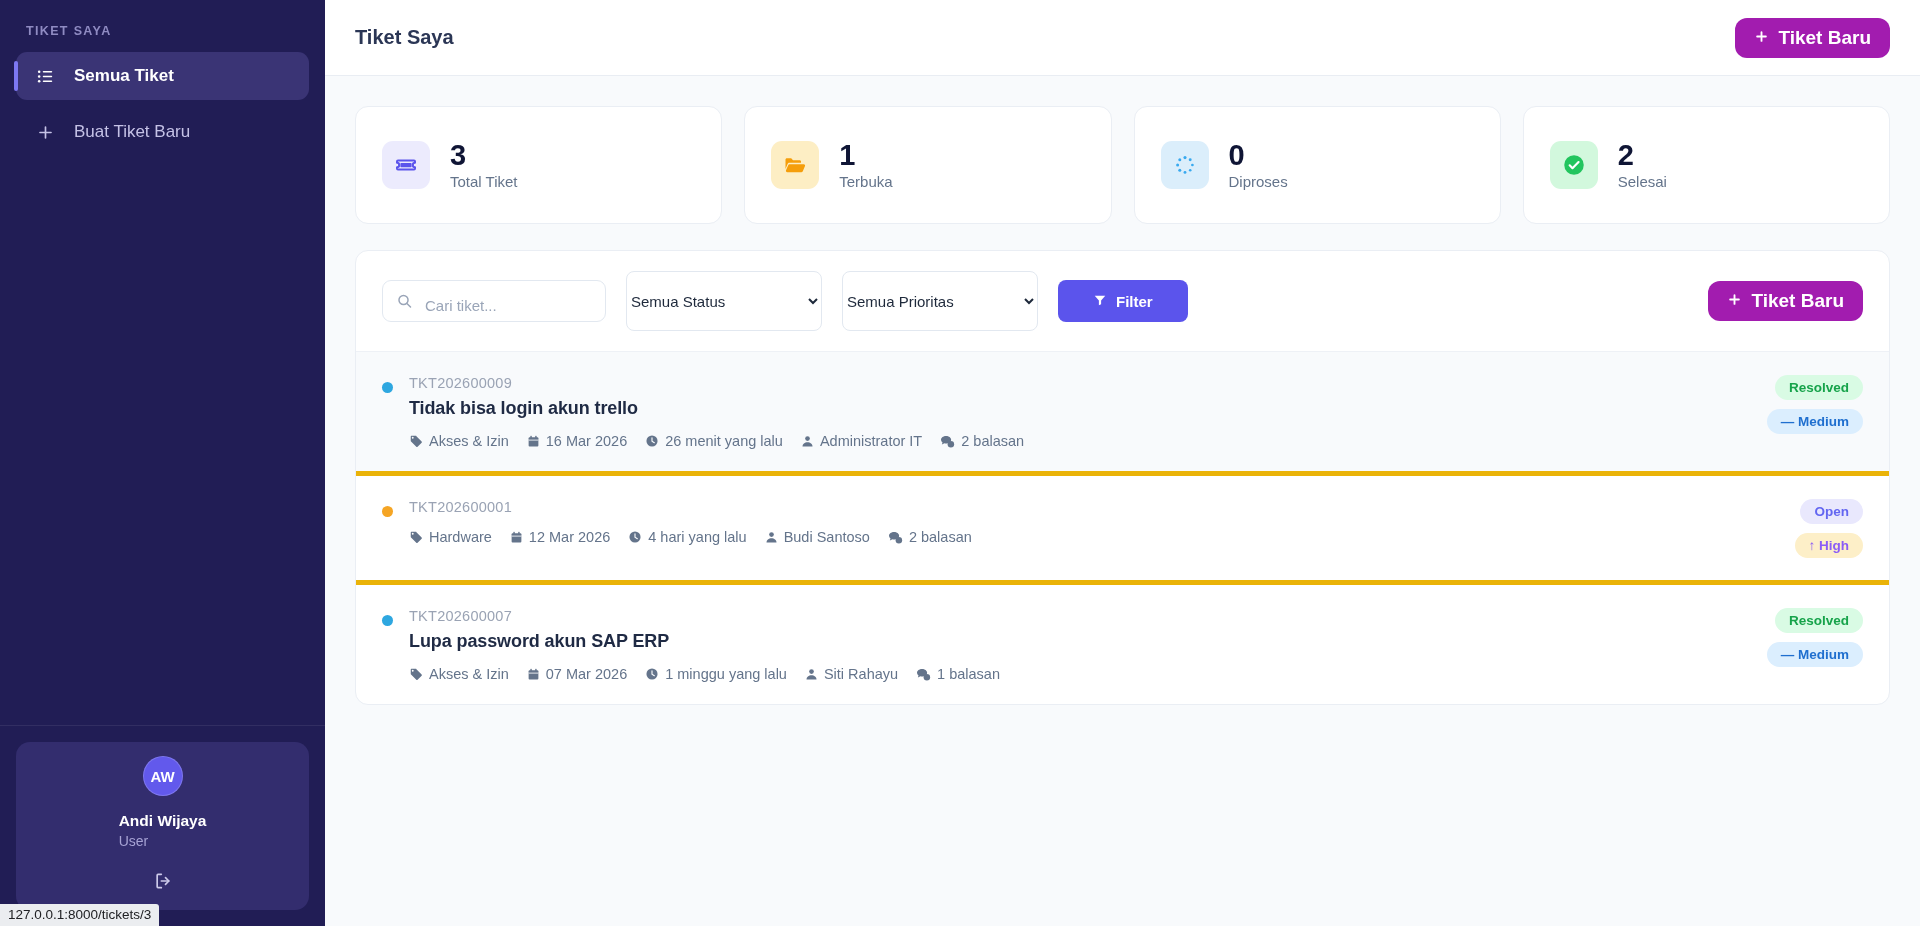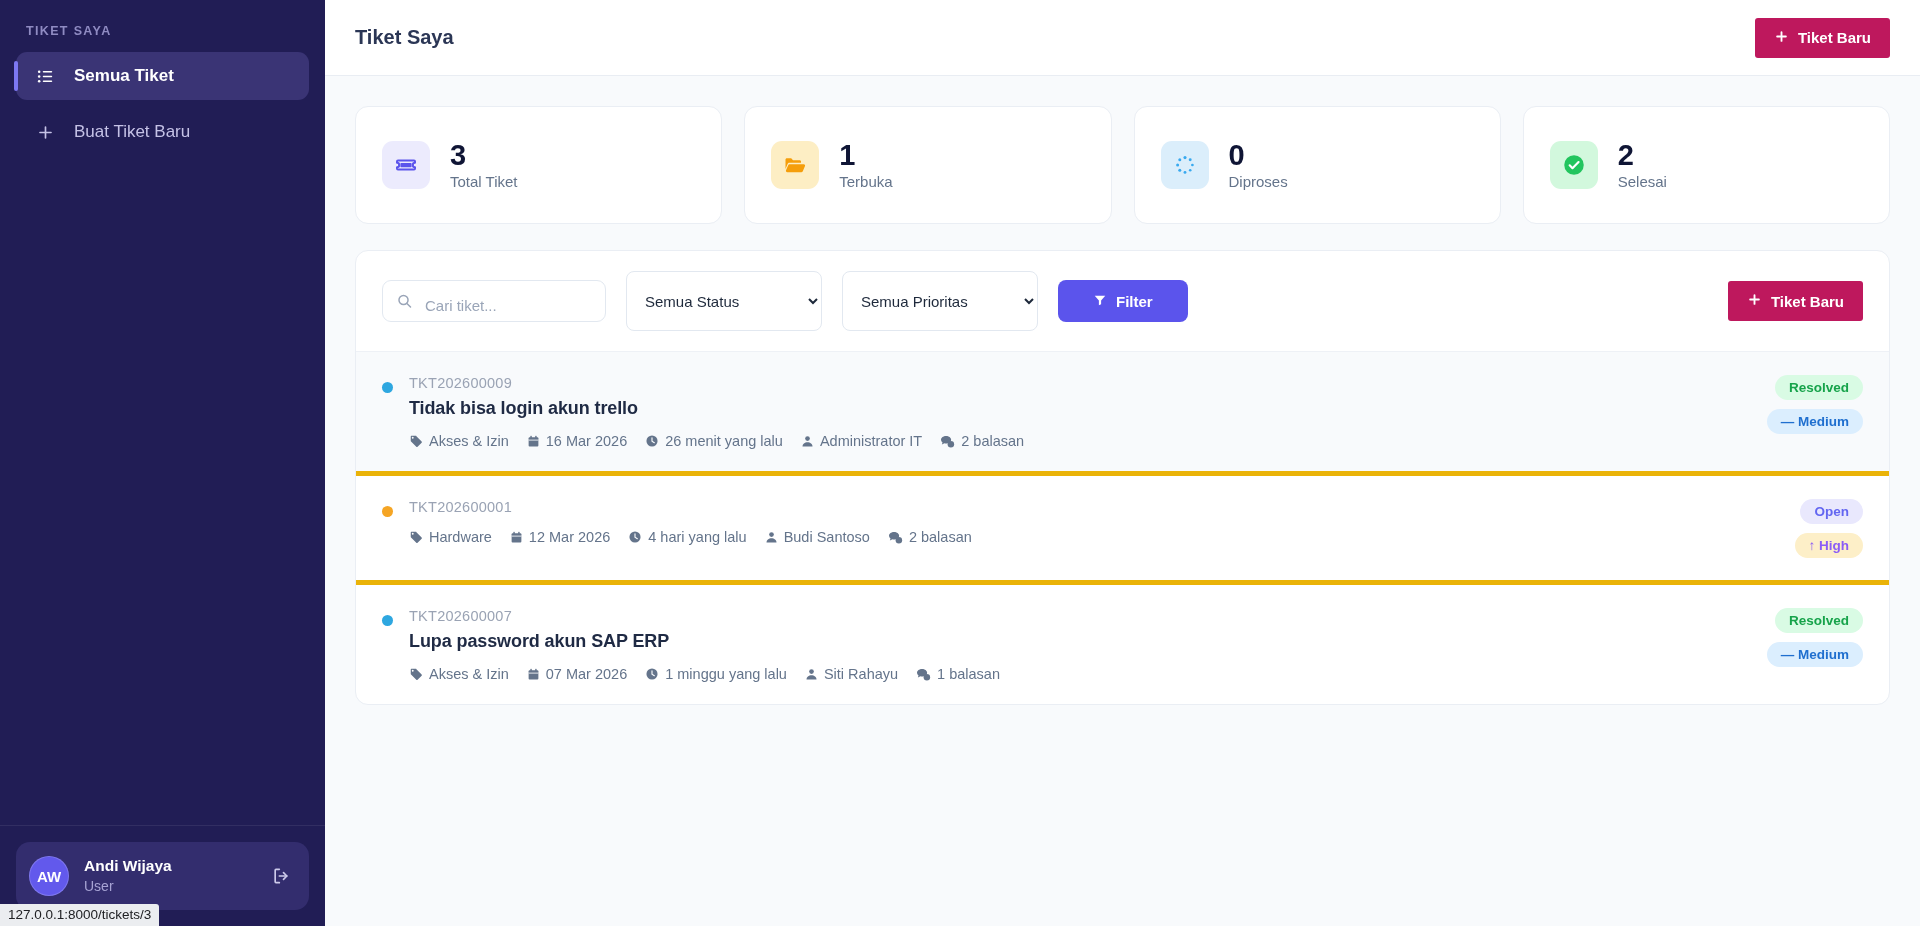--- a/index.html
+++ b/index.html
@@ -61,21 +61,22 @@
   .nav-item .nav-ico{width:22px;display:flex;align-items:center;justify-content:center;flex:none;}
   .nav-item + .nav-item{margin-top:8px;}
 
   .user-block{
     border-top:1px solid rgba(255,255,255,.08);
     padding:16px;
   }
   .user-card{
     background:#332d6e;border-radius:14px;
     display:flex;align-items:center;gap:15px;
-    padding:14px 13px;
+    padding:14px 3px;
+    flex-direction:column;
   }
   .avatar{
     width:40px;height:40px;border-radius:50%;
     background:#6259ec;color:#fff;
     display:flex;align-items:center;justify-content:center;
     font-size:15px;font-weight:700;flex:none;
     border:1px solid rgba(255,255,255,.18);
   }
   .user-meta{flex:1;min-width:0;}
   .user-name{font-size:15.5px;font-weight:700;color:#fff;line-height:1.25;}
@@ -97,24 +98,24 @@
   
   .main{flex:1;height:926px;display:flex;flex-direction:column;background:#f8fafc;min-width:0;}
   .topbar{
     height:76px;background:#fff;
     border-bottom:1px solid #e9edf3;
     display:flex;align-items:center;justify-content:space-between;
     padding:0 30px 0 30px;flex:none;
   }
   .page-title{font-size:20px;font-weight:700;color:#2b3655;}
   .btn-primary{
-    background:#be185d;color:#fff;border:none;
-    border-radius:3px;height:40px;padding:0 19px;
+    background:#a21caf;color:#fff;border:none;
+    border-radius:12px;height:40px;padding:0 19px;
     display:inline-flex;align-items:center;gap:9px;
-    font-size:15px;font-weight:700;cursor:pointer;
+    font-size:19px;font-weight:700;cursor:pointer;
     font-family:"Liberation Sans",sans-serif;
   }
   .content{padding:30px 30px 0 30px;overflow:hidden;}
 
   
   .stats{display:flex;gap:22px;margin-bottom:26px;}
   .stat-card{
     flex:1;background:#fff;border:1px solid #eaeef4;
     border-radius:13px;height:118px;
     display:flex;align-items:center;gap:20px;
@@ -142,21 +143,21 @@
   }
   .search-input{
     width:100%;height:42px;border:1px solid #e2e8f0;border-radius:9px;
     padding:8px 14px 0 42px;font-size:15px;color:#334155;
     font-family:"Liberation Sans",sans-serif;outline:none;background:#fff;
   }
   .search-input::placeholder{color:#9aa5b8;}
   .sel{
     height:60px;border:1px solid #e2e8f0;border-radius:8px;
     background:#fff;font-size:15px;color:#1e293b;
-    padding:0 10px 0 14px;font-family:"Liberation Sans",sans-serif;
+    padding:0 10px 0 0;font-family:"Liberation Sans",sans-serif;
     cursor:pointer;outline:none;
   }
   #status-select{width:196px;}
   #priority-select{width:196px;}
   .btn-filter{
     background:#5b54ec;color:#fff;border:none;border-radius:8px;
     height:42px;padding:0 35px;display:inline-flex;align-items:center;gap:9px;
     font-size:15px;font-weight:600;cursor:pointer;
     font-family:"Liberation Sans",sans-serif;
   }

